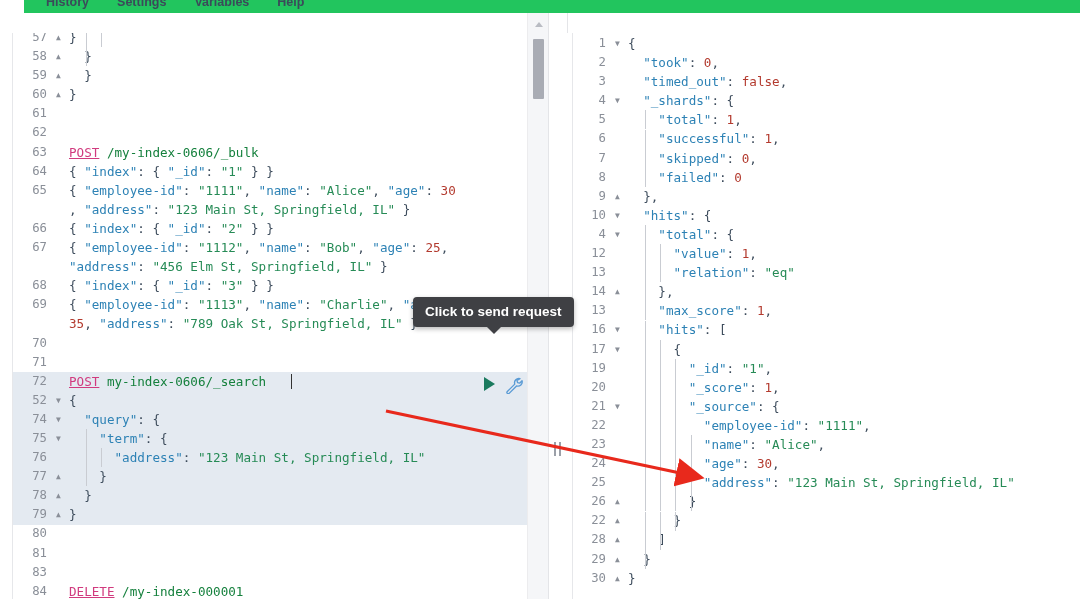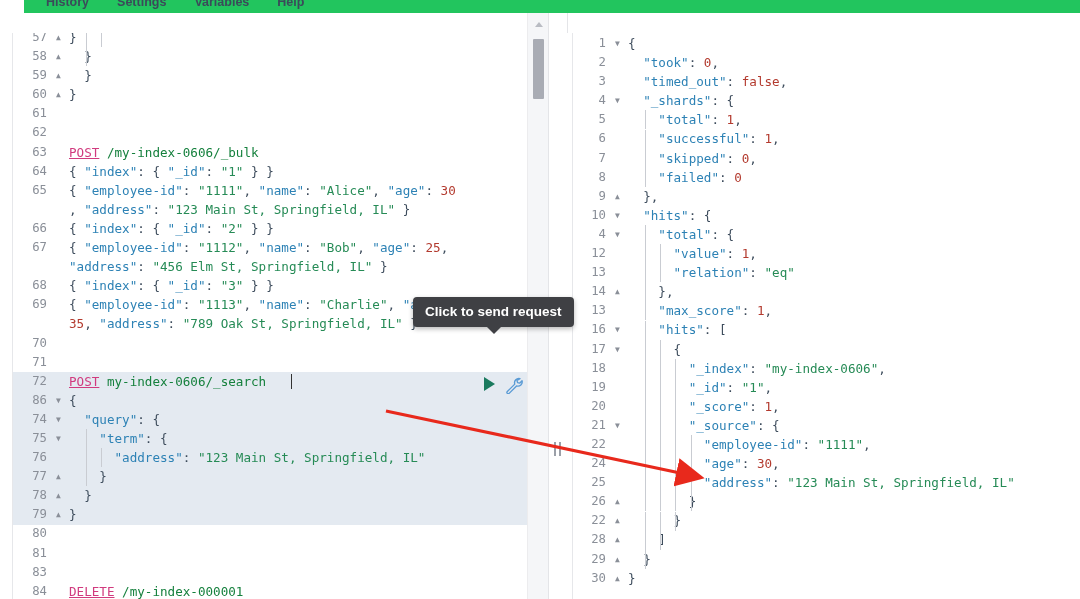--- a/index.html
+++ b/index.html
@@ -283,21 +283,21 @@
           <div class="line"><span class="gutter"></span><span class="fold"></span><span class="code"><span class="t-punc">, </span><span class="t-key">"address"</span><span class="t-punc">: </span><span class="t-str">"123 Main St, Springfield, IL"</span><span class="t-punc"> }</span></span></div>
           <div class="line"><span class="gutter">66</span><span class="fold"></span><span class="code"><span class="t-punc">{ </span><span class="t-key">"index"</span><span class="t-punc">: { </span><span class="t-key">"_id"</span><span class="t-punc">: </span><span class="t-str">"2"</span><span class="t-punc"> } }</span></span></div>
           <div class="line"><span class="gutter">67</span><span class="fold"></span><span class="code"><span class="t-punc">{ </span><span class="t-key">"employee-id"</span><span class="t-punc">: </span><span class="t-str">"1112"</span><span class="t-punc">, </span><span class="t-key">"name"</span><span class="t-punc">: </span><span class="t-str">"Bob"</span><span class="t-punc">, </span><span class="t-key">"age"</span><span class="t-punc">: </span><span class="t-num">25</span><span class="t-punc">,</span></span></div>
           <div class="line"><span class="gutter"></span><span class="fold"></span><span class="code"><span class="t-key">"address"</span><span class="t-punc">: </span><span class="t-str">"456 Elm St, Springfield, IL"</span><span class="t-punc"> }</span></span></div>
           <div class="line"><span class="gutter">68</span><span class="fold"></span><span class="code"><span class="t-punc">{ </span><span class="t-key">"index"</span><span class="t-punc">: { </span><span class="t-key">"_id"</span><span class="t-punc">: </span><span class="t-str">"3"</span><span class="t-punc"> } }</span></span></div>
           <div class="line"><span class="gutter">69</span><span class="fold"></span><span class="code"><span class="t-punc">{ </span><span class="t-key">"employee-id"</span><span class="t-punc">: </span><span class="t-str">"1113"</span><span class="t-punc">, </span><span class="t-key">"name"</span><span class="t-punc">: </span><span class="t-str">"Charlie"</span><span class="t-punc">, </span><span class="t-key">"age"</span><span class="t-punc">:</span></span></div>
           <div class="line"><span class="gutter"></span><span class="fold"></span><span class="code"><span class="t-num">35</span><span class="t-punc">, </span><span class="t-key">"address"</span><span class="t-punc">: </span><span class="t-str">"789 Oak St, Springfield, IL"</span><span class="t-punc"> }</span></span></div>
           <div class="line"><span class="gutter">70</span><span class="fold"></span><span class="code"></span></div>
           <div class="line"><span class="gutter">71</span><span class="fold"></span><span class="code"></span></div>
           <div class="line"><span class="gutter">72</span><span class="fold"></span><span class="code"><span class="t-method">POST</span><span class="t-plain"> </span><span class="t-url">my-index-0606/_search</span></span></div>
-          <div class="line"><span class="gutter">86</span><span class="fold">▼</span><span class="code"><span class="t-punc">{</span></span></div>
+          <div class="line"><span class="gutter">52</span><span class="fold">▼</span><span class="code"><span class="t-punc">{</span></span></div>
           <div class="line"><span class="gutter">74</span><span class="fold">▼</span><span class="code"><span class="t-plain">  </span><span class="t-key">"query"</span><span class="t-punc">: {</span></span></div>
           <div class="line"><span class="gutter">75</span><span class="fold">▼</span><span class="code"><span class="t-plain">    </span><span class="t-key">"term"</span><span class="t-punc">: {</span></span></div>
           <div class="line"><span class="gutter">76</span><span class="fold"></span><span class="code"><span class="t-plain">      </span><span class="t-key">"address"</span><span class="t-punc">: </span><span class="t-str">"123 Main St, Springfield, IL"</span></span></div>
           <div class="line"><span class="gutter">77</span><span class="fold">▲</span><span class="code"><span class="t-punc">    }</span></span></div>
           <div class="line"><span class="gutter">78</span><span class="fold">▲</span><span class="code"><span class="t-punc">  }</span></span></div>
           <div class="line"><span class="gutter">79</span><span class="fold">▲</span><span class="code"><span class="t-punc">}</span></span></div>
           <div class="line"><span class="gutter">80</span><span class="fold"></span><span class="code"></span></div>
           <div class="line"><span class="gutter">81</span><span class="fold"></span><span class="code"></span></div>
           <div class="line"><span class="gutter">83</span><span class="fold"></span><span class="code"></span></div>
           <div class="line"><span class="gutter">84</span><span class="fold"></span><span class="code"><span class="t-method">DELETE</span><span class="t-plain"> </span><span class="t-url">/my-index-000001</span></span></div>
@@ -345,25 +345,25 @@
           <div class="line"><span class="gutter">8</span><span class="fold"></span><span class="code"><span class="t-plain">    </span><span class="t-key">"failed"</span><span class="t-punc">: </span><span class="t-num">0</span></span></div>
           <div class="line"><span class="gutter">9</span><span class="fold">▲</span><span class="code"><span class="t-punc">  },</span></span></div>
           <div class="line"><span class="gutter">10</span><span class="fold">▼</span><span class="code"><span class="t-plain">  </span><span class="t-key">"hits"</span><span class="t-punc">: {</span></span></div>
           <div class="line"><span class="gutter">4</span><span class="fold">▼</span><span class="code"><span class="t-plain">    </span><span class="t-key">"total"</span><span class="t-punc">: {</span></span></div>
           <div class="line"><span class="gutter">12</span><span class="fold"></span><span class="code"><span class="t-plain">      </span><span class="t-key">"value"</span><span class="t-punc">: </span><span class="t-num">1</span><span class="t-punc">,</span></span></div>
           <div class="line"><span class="gutter">13</span><span class="fold"></span><span class="code"><span class="t-plain">      </span><span class="t-key">"relation"</span><span class="t-punc">: </span><span class="t-str">"eq"</span></span></div>
           <div class="line"><span class="gutter">14</span><span class="fold">▲</span><span class="code"><span class="t-punc">    },</span></span></div>
           <div class="line"><span class="gutter">13</span><span class="fold"></span><span class="code"><span class="t-plain">    </span><span class="t-key">"max_score"</span><span class="t-punc">: </span><span class="t-num">1</span><span class="t-punc">,</span></span></div>
           <div class="line"><span class="gutter">16</span><span class="fold">▼</span><span class="code"><span class="t-plain">    </span><span class="t-key">"hits"</span><span class="t-punc">: [</span></span></div>
           <div class="line"><span class="gutter">17</span><span class="fold">▼</span><span class="code"><span class="t-punc">      {</span></span></div>
-          <div class="line"><span class="gutter">18</span><span class="fold"></span><span class="code"><span class="t-plain">        </span><span class="t-key">"_index"</span><span class="t-punc">: </span><span class="t-str">"my-index-0606"</span><span class="t-punc">,</span></span></div>
           <div class="line"><span class="gutter">19</span><span class="fold"></span><span class="code"><span class="t-plain">        </span><span class="t-key">"_id"</span><span class="t-punc">: </span><span class="t-str">"1"</span><span class="t-punc">,</span></span></div>
           <div class="line"><span class="gutter">20</span><span class="fold"></span><span class="code"><span class="t-plain">        </span><span class="t-key">"_score"</span><span class="t-punc">: </span><span class="t-num">1</span><span class="t-punc">,</span></span></div>
           <div class="line"><span class="gutter">21</span><span class="fold">▼</span><span class="code"><span class="t-plain">        </span><span class="t-key">"_source"</span><span class="t-punc">: {</span></span></div>
           <div class="line"><span class="gutter">22</span><span class="fold"></span><span class="code"><span class="t-plain">          </span><span class="t-key">"employee-id"</span><span class="t-punc">: </span><span class="t-str">"1111"</span><span class="t-punc">,</span></span></div>
+          <div class="line"><span class="gutter">23</span><span class="fold"></span><span class="code"><span class="t-plain">          </span><span class="t-key">"name"</span><span class="t-punc">: </span><span class="t-str">"Alice"</span><span class="t-punc">,</span></span></div>
           <div class="line"><span class="gutter">24</span><span class="fold"></span><span class="code"><span class="t-plain">          </span><span class="t-key">"age"</span><span class="t-punc">: </span><span class="t-num">30</span><span class="t-punc">,</span></span></div>
           <div class="line"><span class="gutter">25</span><span class="fold"></span><span class="code"><span class="t-plain">          </span><span class="t-key">"address"</span><span class="t-punc">: </span><span class="t-str">"123 Main St, Springfield, IL"</span></span></div>
           <div class="line"><span class="gutter">26</span><span class="fold">▲</span><span class="code"><span class="t-punc">        }</span></span></div>
           <div class="line"><span class="gutter">22</span><span class="fold">▲</span><span class="code"><span class="t-punc">      }</span></span></div>
           <div class="line"><span class="gutter">28</span><span class="fold">▲</span><span class="code"><span class="t-punc">    ]</span></span></div>
           <div class="line"><span class="gutter">29</span><span class="fold">▲</span><span class="code"><span class="t-punc">  }</span></span></div>
           <div class="line"><span class="gutter">30</span><span class="fold">▲</span><span class="code"><span class="t-punc">}</span></span></div>
         </div>
         <div class="iguide" style="left: 79px; top: 77.4px; height: 19.1px;"></div>
         <div class="iguide" style="left: 79px; top: 96.5px; height: 19.1px;"></div>

